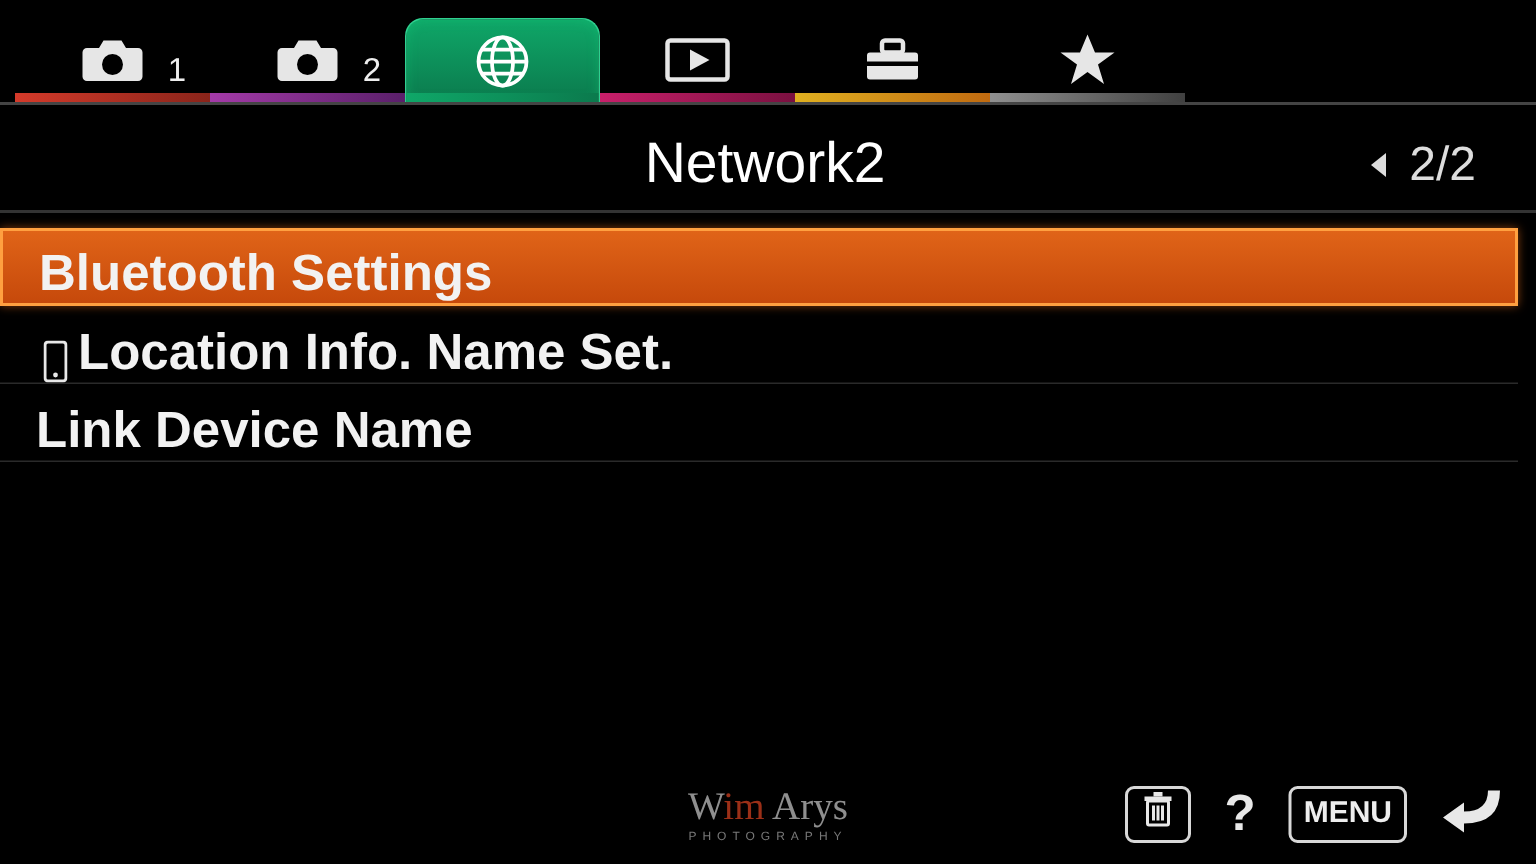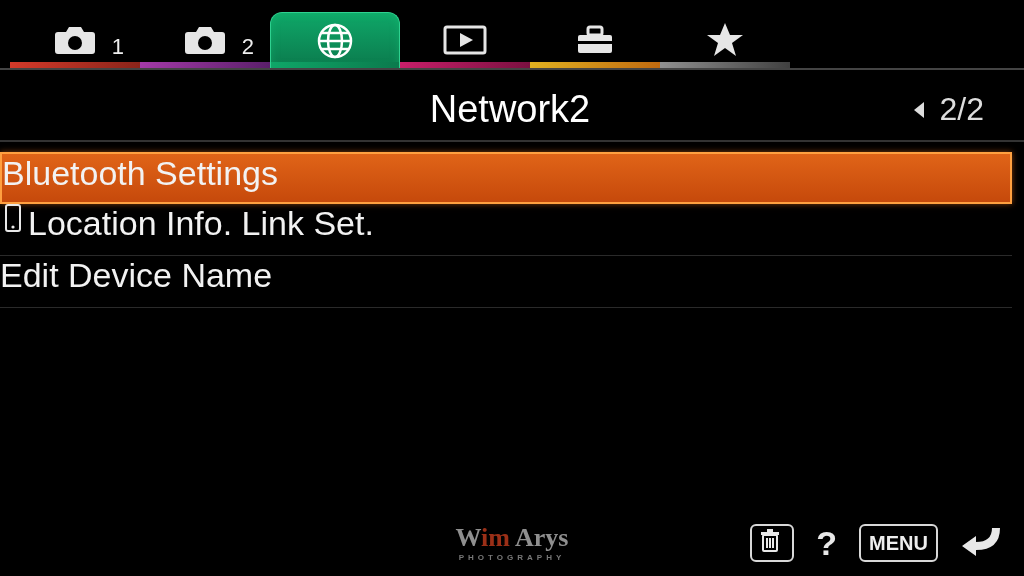--- a/index.html
+++ b/index.html
@@ -36,46 +36,47 @@
   
   .title-row { position: absolute; top: 84px; left: 0; right: 4px; height: 50px; display: flex; align-items: center; justify-content: center; }
   .page-title { font-size: 38px; color: #fff; font-weight: 400; }
   .pager { position: absolute; right: 36px; display: flex; align-items: center; gap: 14px; font-size: 32px; color: #ddd; }
   .divider-title { position: absolute; top: 140px; left: 0; right: 0; height: 2px; background: #333; }
 
   
   .menu { position: absolute; top: 152px; left: 0; right: 12px; }
   .menu-row {
     height: 52px;
-    display: flex; align-items: flex-start;
-    padding-left: 0;
+    display: flex; align-items: flex-end;
+    padding-left: 24px;
     border-bottom: 1px solid #2a2a2a;
     font-size: 34px;
     color: #f2f2f2;
+    font-weight: bold;
   }
   .menu-row.selected {
     background: linear-gradient(#e06418, #c6490b);
     border: 2px solid #ffa040;
     box-shadow: 0 0 6px rgba(255,120,30,0.5);
   }
   .menu-row .pre-icon { width: 26px; display: inline-flex; justify-content: center; margin-right: 2px; }
 
   
   .bottom { position: absolute; bottom: 12px; right: 20px; display: flex; align-items: center; gap: 22px; }
   .sq-btn {
     border: 2px solid #d8d8d8; border-radius: 6px;
     height: 38px; min-width: 44px; padding: 0 8px;
-    display: flex; align-items: center; 
+    display: flex; align-items: center; justify-content: center;
     color: #eee; font-size: 20px; font-weight: bold;
   }
   .help { font-size: 34px; font-weight: bold; color: #e8e8e8; }
   .back-arrow { display:flex; align-items:center; }
 
   
-  .watermark { position: absolute; bottom: 14px; left: 50%; transform: translateX(-50%); font-family: 'Brush Script MT', cursive; color: #ccc; font-size: 26px; opacity: 0.7; text-align: center; font-weight: bold; }
+  .watermark { position: absolute; bottom: 14px; left: 50%; transform: translateX(-50%); font-family: 'Brush Script MT', cursive; color: #ccc; font-size: 26px; opacity: 0.7; text-align: center; }
   .watermark .sub { display:block; font-family: Arial; font-size: 8px; letter-spacing: 4px; color:#aaa; }
   .watermark .accent { color:#d42; }
 </style>
 </head>
 <body>
 
 <div class="screen">
 
   <div class="tabstrip">
     <div class="tab tab1">
@@ -157,24 +158,24 @@
     <div class="menu-row selected">
       <span>Bluetooth Settings</span>
     </div>
     <div class="menu-row">
       <span class="pre-icon">
         <svg width="16" height="28" viewBox="0 0 16 28">
             <rect x="1" y="1" width="14" height="26" rx="2" fill="none" stroke="#e8e8e8" stroke-width="2"></rect>
             <circle cx="8" cy="23" r="1.6" fill="#e8e8e8"></circle>
           </svg>
       </span>
-      <span>Location Info. Link Set.</span>
+      <span>Location Info. Name Set.</span>
     </div>
     <div class="menu-row">
-      <span>Edit Device Name</span>
+      <span>Link Device Name</span>
     </div>
   </div>
 
   <div class="watermark">
     <span>W</span><span class="accent">im</span><span> Arys</span>
     <span class="sub">PHOTOGRAPHY</span>
   </div>
 
   <div class="bottom">
     <div class="sq-btn">

